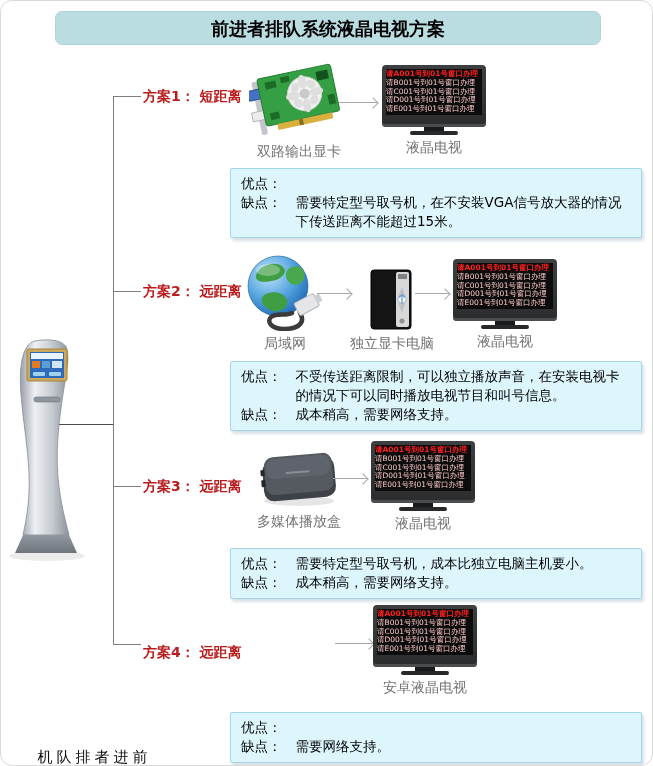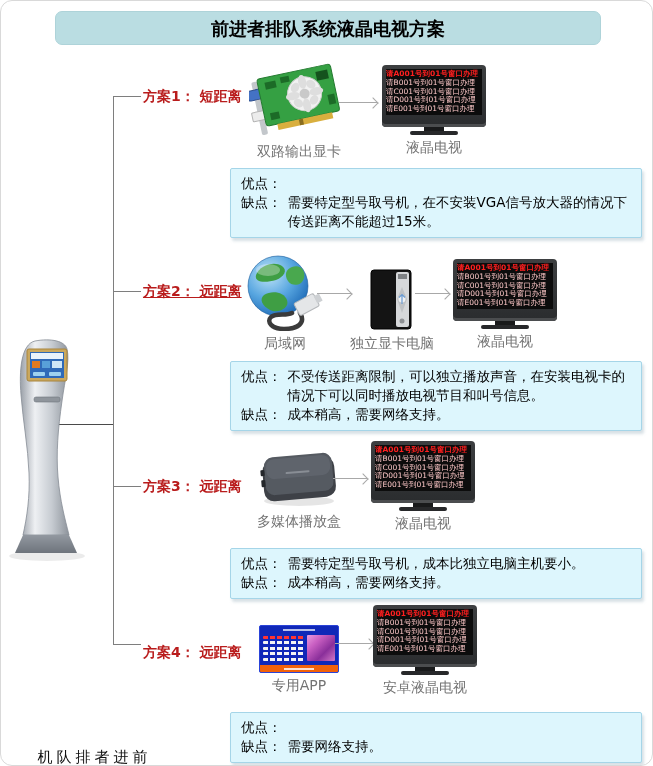--- a/index.html
+++ b/index.html
@@ -12,21 +12,21 @@
   
   .vline,.hline{position:absolute;background:#7e7e7e;}
   #trunk{left:112px;top:95px;width:1px;height:549px;}
   #b1{left:112px;top:95px;width:28px;height:1px;}
   #b2{left:112px;top:290px;width:28px;height:1px;}
   #b3{left:112px;top:485px;width:28px;height:1px;}
   #b4{left:112px;top:643px;width:28px;height:1px;}
   #kline{left:58px;top:423px;width:54px;height:1px;background:#4a4a4a;}
 
   .scheme-label{position:absolute;left:142px;color:#b91c1c;font-weight:bold;font-size:14px;white-space:nowrap;}
-  #lbl1{top:87px;} #lbl2{top:282px;text-decoration:underline;} #lbl3{top:477px;} #lbl4{top:605px;margin-top:38px;}
+  #lbl1{top:87px;} #lbl2{top:282px;} #lbl3{top:477px;} #lbl4{top:605px;margin-top:38px;}
 
   
   #kiosk{position:absolute;left:2px;top:334px;width:88px;height:228px;}
   #kiosk-label{position:absolute;left:32px;top:402px;writing-mode:vertical-rl;text-orientation:upright;
                font-size:15px;letter-spacing:1px;color:#111;}
 
   
   .device{position:absolute;display:flex;flex-direction:column;align-items:center;}
   .icon-zone{display:flex;align-items:flex-end;justify-content:center;}
   .iz50{height:50px;} .iz64{height:64px;} .iz70{height:70px;} .iz78{height:78px;}
@@ -71,21 +71,21 @@
              background:linear-gradient(135deg,#e99be0 0%,#c95fc2 30%,#8a2f9a 65%,#d478c8 100%);}
   .app-bottombar{position:absolute;bottom:0;left:0;right:0;height:7px;background:#f2620a;display:flex;align-items:center;justify-content:center;}
   .app-bottombar::after{content:'';width:30px;height:2px;background:rgba(255,255,255,.8);}
 
   
   .note-box{position:absolute;left:229px;width:412px;background:#ddf6fd;border:1px solid #a5d5e8;border-radius:2px;
             padding:5px 10px 6px;box-shadow:2px 3px 3px rgba(140,165,180,.35);font-size:13.5px;line-height:19px;
             box-sizing:border-box;color:#000;}
   #note1{top:167px;} #note2{top:360px;} #note3{top:547px;} #note4{top:711px;}
   .note-row{display:flex;}
-  .note-label{white-space:nowrap;margin-right:6px;flex:none;}
+  .note-label{white-space:nowrap;margin-right:14px;flex:none;}
   .note-text{flex:1;}
 </style>
 </head>
 <body>
 
 <div class="page">
 
   <div id="title">前进者排队系统液晶电视方案</div>
 
   <div class="vline" id="trunk"></div>
@@ -299,35 +299,20 @@
     <div class="note-row">
         <span class="note-label">优点：</span>
         <span class="note-text">需要特定型号取号机，成本比独立电脑主机要小。</span>
       </div>
     <div class="note-row">
         <span class="note-label">缺点：</span>
         <span class="note-text">成本稍高，需要网络支持。</span>
       </div>
   </div>
 
-  <div class="device" id="dev-app">
-    <div class="icon-zone iz50">
-      <div class="app-shot">
-        <div class="app-header"></div>
-        <div class="app-row first"></div>
-        <div class="app-row"></div>
-        <div class="app-row"></div>
-        <div class="app-row"></div>
-        <div class="app-row"></div>
-        <div class="app-video"></div>
-        <div class="app-bottombar"></div>
-      </div>
-    </div>
-    <div class="caption">专用APP</div>
-  </div>
   <div class="arrow" id="a5"></div>
   <div class="device" id="dev-tv4">
     <div class="icon-zone iz70">
       <div class="tv">
         <div class="tv-frame">
           <div class="tv-screen">
               <div class="tv-line first">请A001号到01号窗口办理</div>
               <div class="tv-line">请B001号到01号窗口办理</div>
               <div class="tv-line">请C001号到01号窗口办理</div>
               <div class="tv-line">请D001号到01号窗口办理</div>

